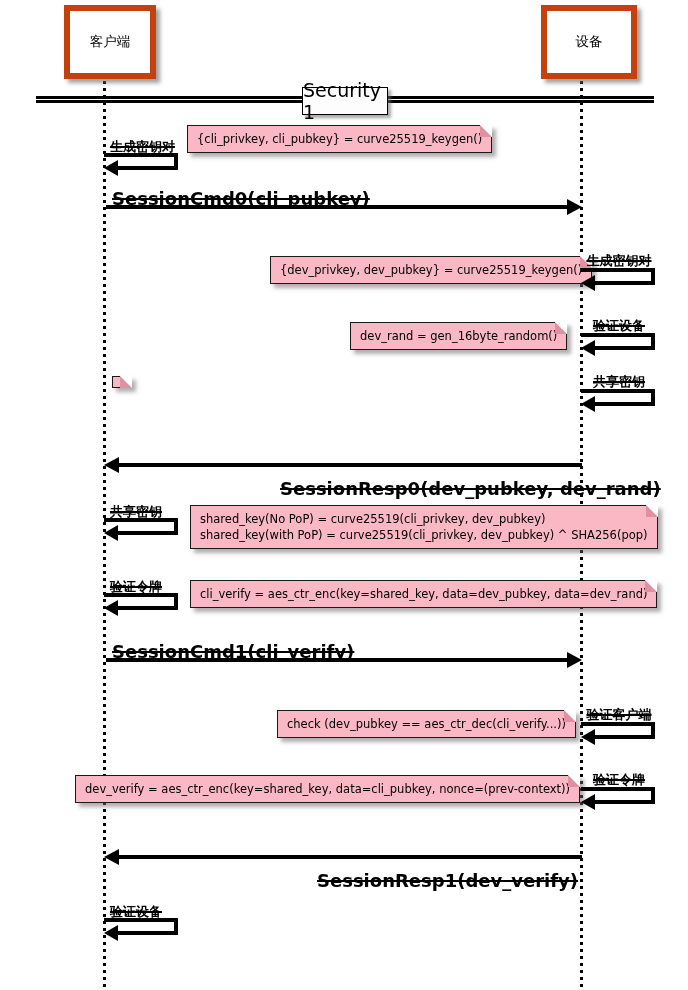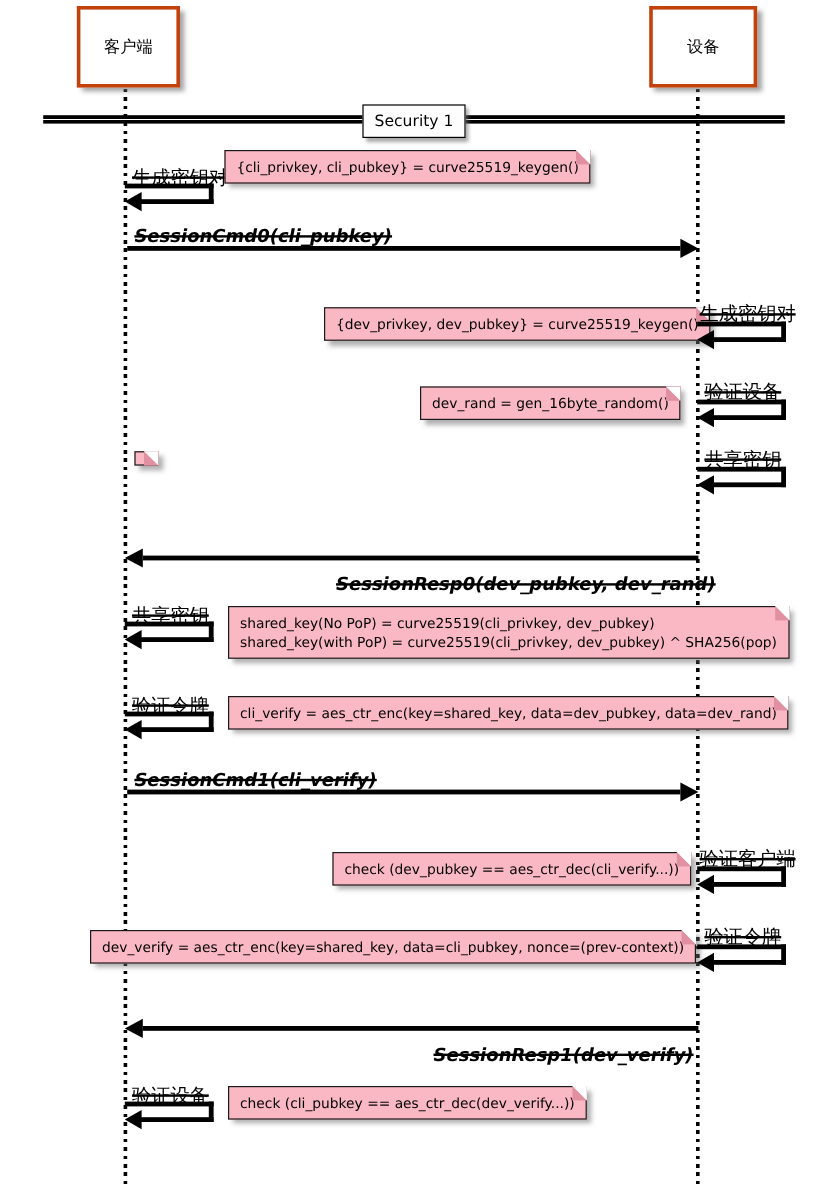--- a/index.html
+++ b/index.html
@@ -10,56 +10,55 @@
   html,body{margin:0;padding:0;background:#fff;}
   .canvas{
     position:relative;width:688px;height:990px;background:#ffffff;overflow:hidden;
     font-family:"DejaVu Sans", sans-serif;color:#000;
   }
   .lifeline{
     position:absolute;top:67px;height:923px;width:3px;
     background:repeating-linear-gradient(to bottom,#000 0 3px,transparent 3px 7px);
   }
   .pbox{
-    position:absolute;background:#fff;border:3px solid #c2410c;
+    position:absolute;background:#fff;border:6px solid #c2410c;
     box-shadow:4px 4px 4px rgba(110,110,110,.65);
     display:flex;align-items:center;justify-content:center;
     font-size:13.5px;
   }
   .divider-bar{
     position:absolute;left:36px;top:96px;width:618px;height:7px;
     background:linear-gradient(to bottom,#000 0 3px,#fff 3px 4px,#000 4px 7px);
   }
   .divider-label{
     position:absolute;left:302px;top:87px;width:84px;height:26px;
     background:#fdfdfd;border:1.5px solid #000;
     box-shadow:3px 3px 3px rgba(110,110,110,.6);
-    display:flex;align-items:center;justify-content:center;font-size:13px;
+    display:flex;align-items:center;justify-content:center;font-size:19px;
   }
   .note{
     position:absolute;background:var(--note-bg);border:1.2px solid var(--note-border);
     box-shadow:4px 4px 4px rgba(110,110,110,.55);
     padding:5px 9px 5px 9px;font-size:11.5px;line-height:16px;white-space:nowrap;
   }
   .note::before{
     content:"";position:absolute;top:-1px;right:-1px;width:0;height:0;
     border-style:solid;border-width:0 12px 12px 0;
     border-color:#ffffff #ffffff #e090a0 #e090a0;
   }
   .op-label{
-    position:absolute;font-weight:normal;font-size:16px;
+    position:absolute;font-weight:bold;font-size:13px;
     text-decoration:line-through;text-decoration-thickness:2px;
     white-space:nowrap;
   }
   .op-label.dev{width:72px;text-align:center;}
   .msg-label{
-    position:absolute;font-weight:bold;font-size:15px;
+    position:absolute;font-weight:bold;font-size:18px;
     text-decoration:line-through;text-decoration-thickness:2px;
     white-space:nowrap;
-    font-style:italic;
   }
   .msg-label.ra{text-align:right;margin-top:32px;}
   .msg{position:absolute;height:4px;background:var(--line);}
   .msg.right::after{
     content:"";position:absolute;right:-15px;top:-6px;width:0;height:0;
     border-style:solid;border-width:8px 0 8px 15px;
     border-color:transparent transparent transparent #000;
   }
   .msg.left::before{
     content:"";position:absolute;left:-15px;top:-6px;width:0;height:0;
@@ -197,17 +196,14 @@
   <div class="msg-label ra" style="left:280px;top:838px;width:298px">SessionResp1(dev_verify)</div>
   <div class="msg left" style="left:119px;top:855px;width:463px"></div>
 
   <div class="op-label" style="left:110px;top:903px">验证设备</div>
   <div class="self-arrow" style="left:104px;top:918px">
       <i class="t"></i>
       <i class="r"></i>
       <i class="b"></i>
       <i class="h"></i>
     </div>
-  <div class="note" style="left:190px;top:905px">
-    <div>check (cli_pubkey == aes_ctr_dec(dev_verify...))</div>
-  </div>
 
 </div>
 
 </body></html>

